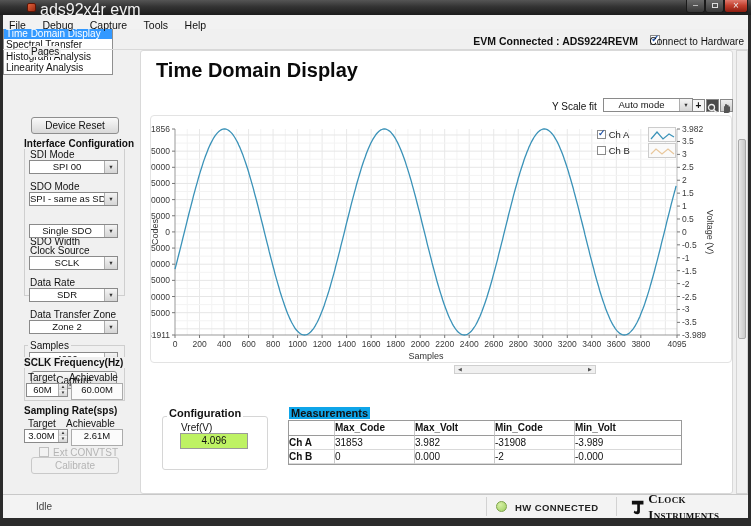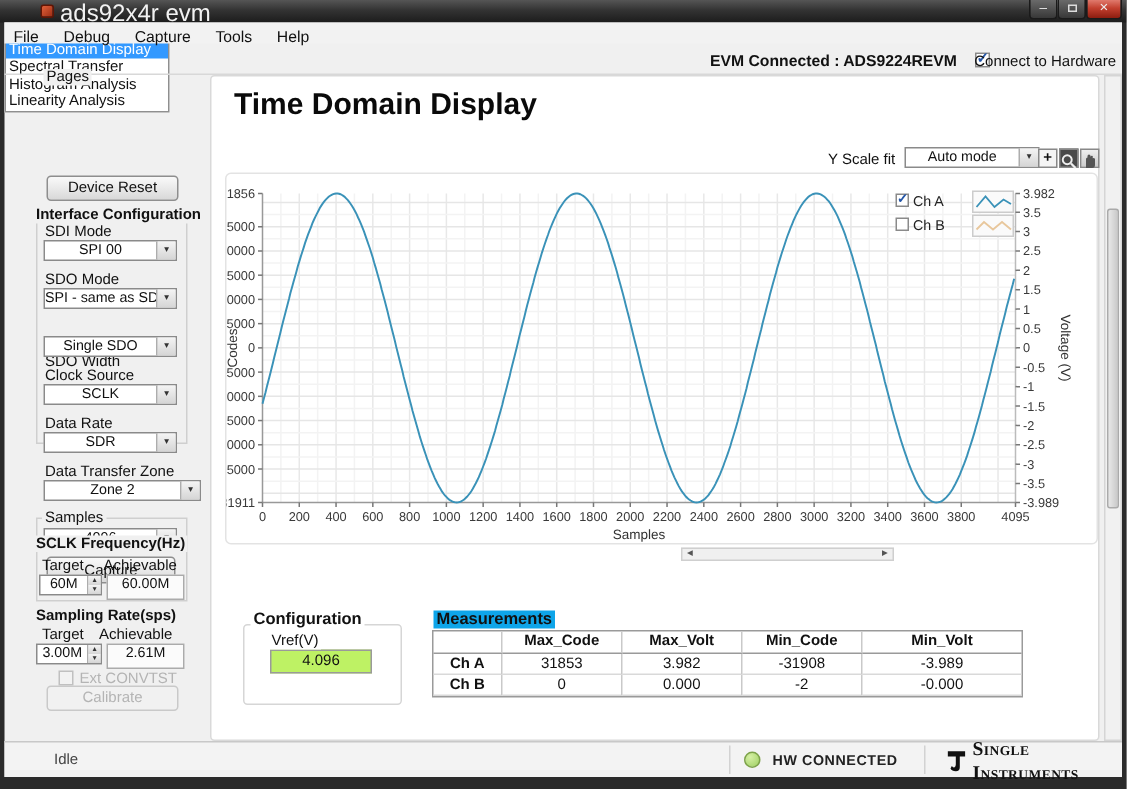--- a/index.html
+++ b/index.html
@@ -79,21 +79,21 @@
   .legend-cb{display:inline-block;width:9px;height:9px;border:1px solid #8a8a8a;background:#fff;
     position:relative;vertical-align:-1px;}
   .legend-cb .mark{position:absolute;left:0;top:-3px;font-size:9px;color:#2456a8;font-weight:bold;}
   .swatch{position:absolute;left:497px;width:28px;height:15px;border:1px solid #ccc;background:#fafafa;}
   
   .configbox{left:21px;top:365px;width:106px;height:54px;border:1px solid #d6d6d6;border-radius:3px;background:#fff;}
   .vref-input{position:absolute;left:39px;top:382px;width:68px;height:16px;border:1px solid #9a9a9a;
     background:#bef264;font-size:10px;line-height:14px;text-align:center;color:#111;}
   .meas-table{position:absolute;left:147px;top:369px;display:grid;
     grid-template-columns:46px 80px 80px 80px 106px;border:1px solid #9a9a9a;background:#fff;}
-  .meas-table .c{font-size:10px;line-height:13px;text-align:center;color:#111;
+  .meas-table .c{font-size:10px;line-height:13px;color:#111;
     border-right:1px solid #c9c9c9;border-bottom:1px solid #d9d9d9;}
   .meas-table .c:nth-child(5n){border-right:none;}
   .meas-table .hd{font-weight:bold;line-height:14px;border-bottom:1px solid #9a9a9a;}
   .meas-table .rowlb{font-weight:bold;}
   
   .statusbar{position:absolute;left:0;top:479px;width:745px;height:24px;background:#f3f3f3;
     border-top:1px solid #c8c8c8;}
   .idle{position:absolute;left:33px;top:6px;font-size:10px;color:#444;}
   .sdiv{position:absolute;top:2px;width:1px;height:19px;background:#d2d2d2;}
   .led{position:absolute;left:493px;top:6px;width:11px;height:11px;border-radius:50%;
@@ -167,21 +167,21 @@
     <div class="dd" style="left:26px;top:241px;width:89px;">
       <span class="val">SCLK</span>
         <span class="arr">▼</span>
     </div>
     <span class="fldlabel" style="left:27px;top:262px;">Data Rate</span>
     <div class="dd" style="left:26px;top:273px;width:89px;">
       <span class="val">SDR</span>
         <span class="arr">▼</span>
     </div>
     <span class="fldlabel" style="left:27px;top:294px;">Data Transfer Zone</span>
-    <div class="dd" style="left:26px;top:305px;width:105px;">
+    <div class="dd" style="left:26px;top:305px;width:89px;">
       <span class="val">Zone 2</span>
         <span class="arr">▼</span>
     </div>
 
     <div class="groupbox" style="left:21px;top:330px;width:101px;height:56px;"></div>
     <span class="boxlabel" style="left:25px;top:325px;">Samples</span>
     <div class="dd" style="left:26px;top:337px;width:89px;">
       <span class="val">4096</span>
         <span class="arr">▼</span>
     </div>
@@ -471,17 +471,17 @@
     <div class="statusbar">
       <span class="idle">Idle</span>
       <span class="sdiv" style="left:483px;"></span>
       <span class="led"></span>
       <span class="hwtext">HW CONNECTED</span>
       <span class="sdiv" style="left:613px;"></span>
       <span class="tilogo">
         <svg width="15" height="17" viewBox="0 0 15 17">
           <path d="M1 1 h13 v4 h-4 v8 q0 3 -3 3 q-3 0 -4 -2 l1 -2 q1 1.5 2 1 q1 -0.4 1 -2 V5 H1 Z" fill="#111"></path>
         </svg>
-        <span class="tibrand">Single Instruments</span>
+        <span class="tibrand">Clock Instruments</span>
       </span>
     </div>
   </div>
 </div>
 
 </body></html>

